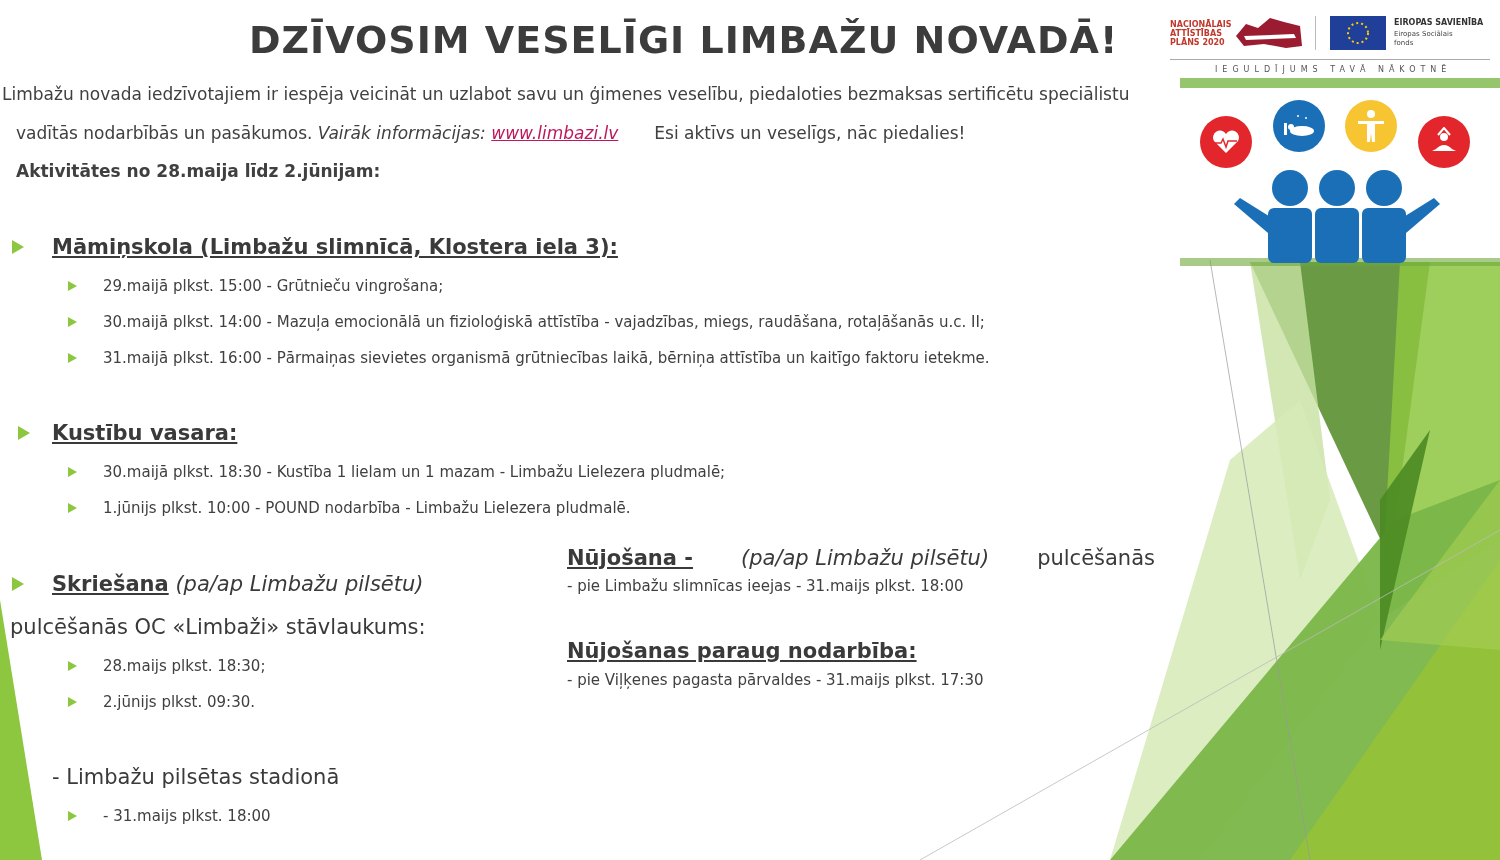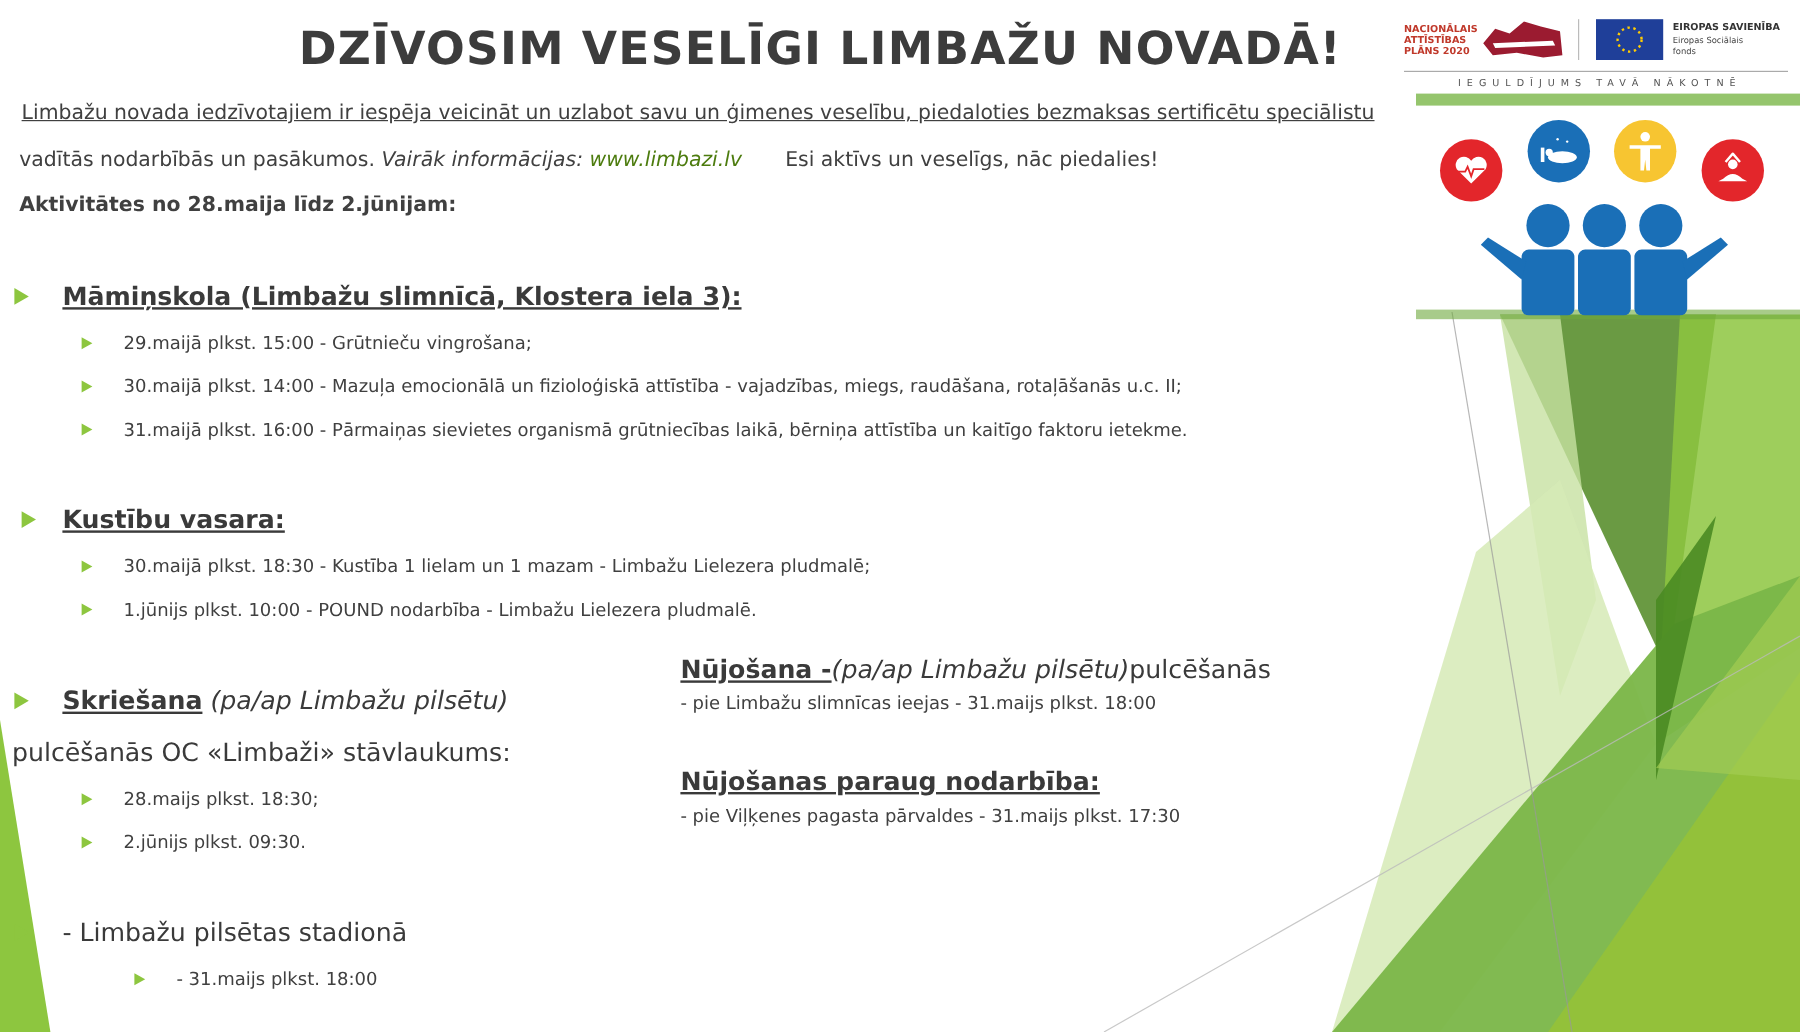--- a/index.html
+++ b/index.html
@@ -4,21 +4,21 @@
 <style>
   html, body { margin:0; padding:0; }
   body { width:1500px; height:860px; position:relative; overflow:hidden; background:#ffffff;
          font-family:"DejaVu Sans", sans-serif; color:#404040; }
   .abs { position:absolute; }
   .deco { position:absolute; left:0; top:0; width:1500px; height:860px; pointer-events:none; }
   .title { left:230px; top:18px; font-size:38px; font-weight:bold; letter-spacing:1px; color:#3c3c3c;
            font-family:"DejaVu Sans", sans-serif; white-space:nowrap;margin-left:19px; }
   .intro { font-size:17px; color:#404040; white-space:nowrap; }
   .intro i { font-style:italic; }
-  .link { color:#4d7c0f; font-style:italic; }
+  .link { color:#be185d; text-decoration:underline; font-style:italic; }
   .bold { font-weight:bold; }
   .sec-head { font-size:21px; color:#3a3a3a; white-space:nowrap; display:flex; align-items:center; }
   .sec-head .u { text-decoration:underline; font-weight:bold; }
   .tri { width:0; height:0; border-top:7px solid transparent; border-bottom:7px solid transparent;
          border-left:12px solid #8dc63f; display:inline-block; }
   .tri.s { border-top:5px solid transparent; border-bottom:5px solid transparent; border-left:9px solid #8dc63f; }
   .item { font-size:15px; color:#404040; white-space:nowrap; display:flex; align-items:center; }
   .item .tri { margin-right:26px; }
   .sub { font-size:15px; color:#404040; white-space:nowrap; }
   .logo-box { position:absolute; }
@@ -106,21 +106,21 @@
       <circle cx="105" cy="20" r="18"></circle>
       <circle cx="152" cy="20" r="18"></circle>
     <rect x="36" y="40" width="44" height="55" rx="6"></rect>
       <rect x="83" y="40" width="44" height="55" rx="6"></rect>
       <rect x="130" y="40" width="44" height="55" rx="6"></rect>
     <path d="M40,50 L8,30 L2,36 L36,65 Z"></path>
       <path d="M170,50 L202,30 L208,36 L174,65 Z"></path>
   </g>
 </svg>
 
-<div class="abs intro" style="left:18px;top:84px;text-decoration:underline;">Limbažu novada iedzīvotajiem ir iespēja veicināt un uzlabot savu un ģimenes veselību, piedaloties bezmaksas sertificētu speciālistu</div>
+<div class="abs intro" style="left:2px;top:84px;">Limbažu novada iedzīvotajiem ir iespēja veicināt un uzlabot savu un ģimenes veselību, piedaloties bezmaksas sertificētu speciālistu</div>
 <div class="abs intro" style="left:16px;top:123px;">
   <span>vadītās nodarbībās un pasākumos. </span><i>Vairāk informācijas: </i><a class="link">www.limbazi.lv</a><span style="display:inline-block;width:36px;"></span><span>Esi aktīvs un veselīgs, nāc piedalies!</span>
 </div>
 <div class="abs intro bold" style="left:16px;top:161px;">Aktivitātes no 28.maija līdz 2.jūnijam:</div>
 
 <div class="abs sec-head" style="left:12px;top:235px;">
   <span class="tri" style="margin-right:28px;"></span>
   <span class="u">Māmiņskola (Limbažu slimnīcā, Klostera iela 3):</span>
 </div>
 <div class="abs item" style="left:68px;top:277px;">
@@ -156,32 +156,32 @@
 <div class="abs sec-head" style="left:10px;top:615px;">pulcēšanās OC «Limbaži» stāvlaukums:</div>
 <div class="abs item" style="left:68px;top:657px;">
   <span class="tri s"></span>
     <span>28.maijs plkst. 18:30;</span>
 </div>
 <div class="abs item" style="left:68px;top:693px;">
   <span class="tri s"></span>
     <span>2.jūnijs plkst. 09:30.</span>
 </div>
 
-<div class="abs sec-head" style="left:567px;top:546px;">
+<div class="abs sec-head" style="left:567px;top:546px;gap:48px;">
   <span class="u">Nūjošana - </span>
     <i>(pa/ap Limbažu pilsētu)</i>
     <span> pulcēšanās</span>
 </div>
 <div class="abs sub" style="left:567px;top:577px;">- pie Limbažu slimnīcas ieejas - 31.maijs plkst. 18:00</div>
 
 <div class="abs sec-head" style="left:567px;top:639px;">
   <span class="u">Nūjošanas paraug nodarbība:</span>
 </div>
 <div class="abs sub" style="left:567px;top:671px;">- pie Viļķenes pagasta pārvaldes - 31.maijs plkst. 17:30</div>
 
 <div class="abs sec-head" style="left:12px;top:765px;">
   <span class="tri" style="margin-right:28px;opacity:0.6;"></span>
     <span> - Limbažu pilsētas stadionā</span>
 </div>
-<div class="abs item" style="left:68px;top:807px;margin-left:44px;">
+<div class="abs item" style="left:68px;top:807px;">
   <span class="tri s"></span>
     <span>- 31.maijs plkst. 18:00</span>
 </div>
 
 </body></html>

